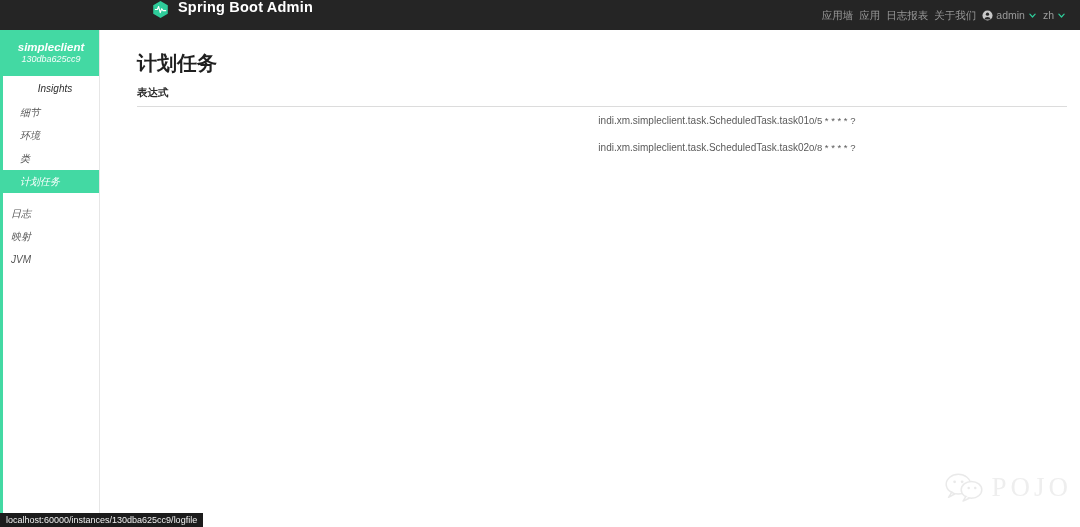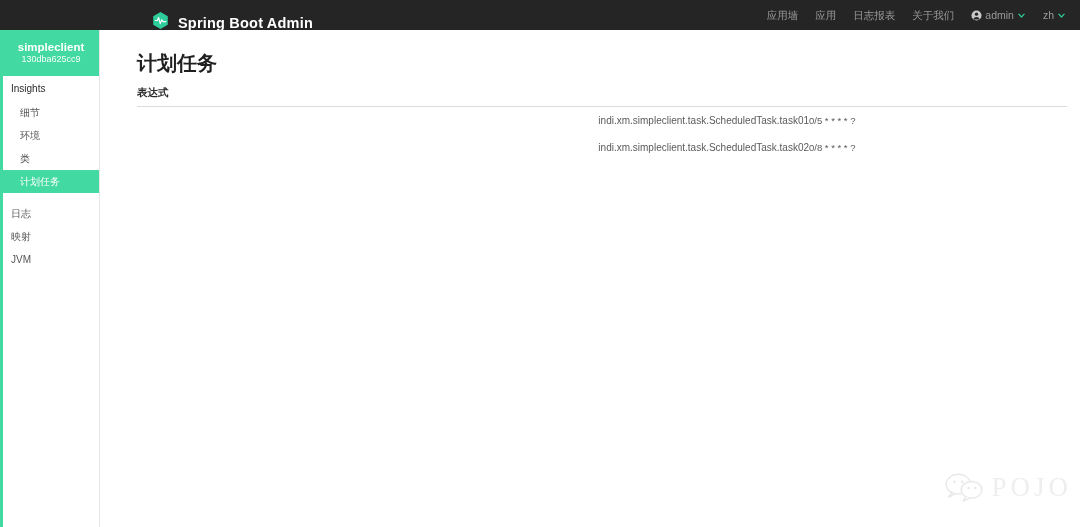--- a/index.html
+++ b/index.html
@@ -10,56 +10,57 @@
   }
   #app { position:relative; width:1080px; height:527px; background:#fff; }
 
   
   .navbar {
     position:absolute; top:0; left:0; width:1080px; height:30px;
     background:#252525; display:flex; align-items:center;
   }
   .brand {
     position:absolute; left:151px; top:0; height:30px;
-    display:flex; align-items:flex-end; gap:8px;
+    display:flex; align-items:flex-start; gap:8px;
   }
   .brand-logo { width:19px; height:19px; display:block; }
   .brand-text {
     color:#ffffff; font-size:14.5px; font-weight:bold;
     letter-spacing:.2px; line-height:1;
   }
   .nav-right {
     position:absolute; right:14px; top:0; height:30px;
-    display:flex; align-items:center; gap:17px;
+    display:flex; align-items:center; gap:6px;
   }
   .nav-link {
     color:#9a9a9a; font-size:10.5px; line-height:1;
     text-decoration:none; white-space:nowrap; cursor:pointer;
   }
   .nav-drop { display:flex; align-items:center; gap:3px; cursor:pointer; }
   .nav-drop .lbl { color:#9a9a9a; font-size:10.5px; line-height:1; }
   .user-ico { width:11px; height:11px; display:block; }
   .caret { width:9px; height:9px; display:block; }
 
   
   .sidebar {
     position:absolute; left:0; top:30px; width:100px; height:497px;
-    background:#ffffff; border-right:1px solid #e6e6e6;
+    background:#ffffff; border-right:1px solid #e6e6e6;font-style:italic;
   }
   .sb-head {
     height:46px; background:#43d9a3; color:#fff;
     display:flex; flex-direction:column; align-items:center;
     justify-content:center; border-left:3px solid #43d9a3;
   }
   .sb-app { font-size:11.5px; font-weight:bold; line-height:1.25; }
   .sb-id { font-size:9px; line-height:1.3; opacity:.95; }
   .sb-body { border-left:3px solid #43d9a3; height:451px; position:relative; }
   .sb-section {
     font-size:10px; color:#2b2b2b; padding:7px 0 7px 8px;
     line-height:1.1;
+    text-align:center;
   }
   .sb-item {
     font-size:10px; color:#555; padding:6px 0 6px 17px;
     line-height:1.1; cursor:pointer; white-space:nowrap;
   }
   .sb-item.active { background:#43d9a3; color:#ffffff; }
   .sb-sep { height:9px; }
   .sb-top { font-size:10px; color:#555; padding:6px 0 6px 8px;
     line-height:1.1; cursor:pointer; white-space:nowrap; }
 
@@ -205,14 +206,15 @@
         <circle cx="20" cy="10.5" r="1.5" fill="#b8b8b8"></circle>
         <ellipse cx="30" cy="19" rx="11" ry="9" fill="#ffffff" stroke="#b8b8b8" stroke-width="1.6"></ellipse>
         <path d="M24 26 L21 31 L27.5 28" fill="#ffffff" stroke="#b8b8b8" stroke-width="1.6" stroke-linecap="round" stroke-linejoin="round"></path>
         <circle cx="27" cy="17" r="1.3" fill="#b8b8b8"></circle>
         <circle cx="34" cy="17" r="1.3" fill="#b8b8b8"></circle>
       </svg>
     </span>
     <span class="wm-text">POJO</span>
   </div>
 
+  <div class="statusbar">localhost:60000/instances/130dba625cc9/logfile</div>
 
 </div>
 
 </body></html>

